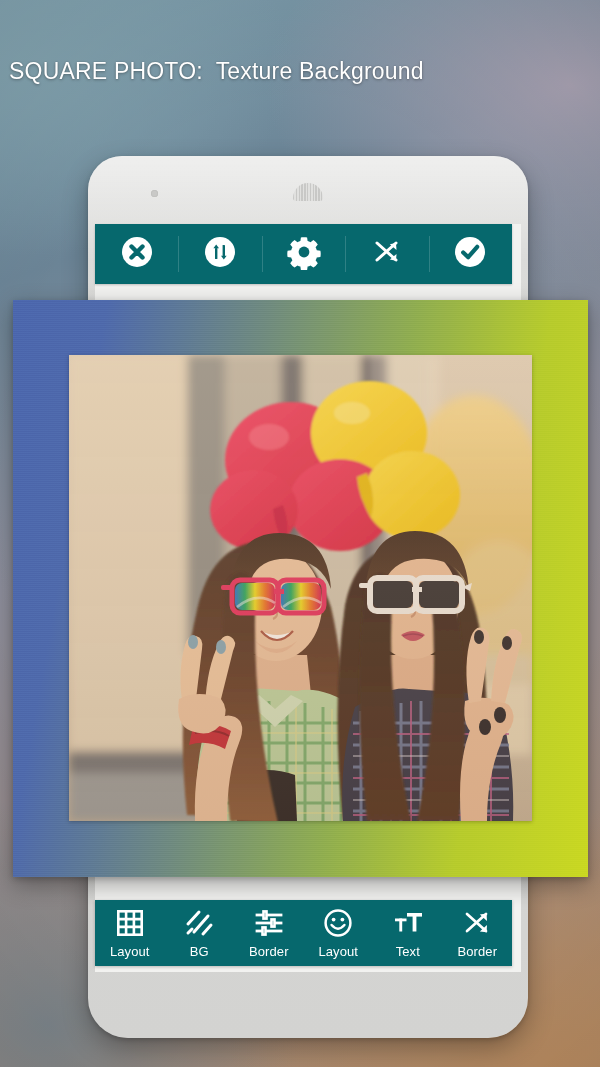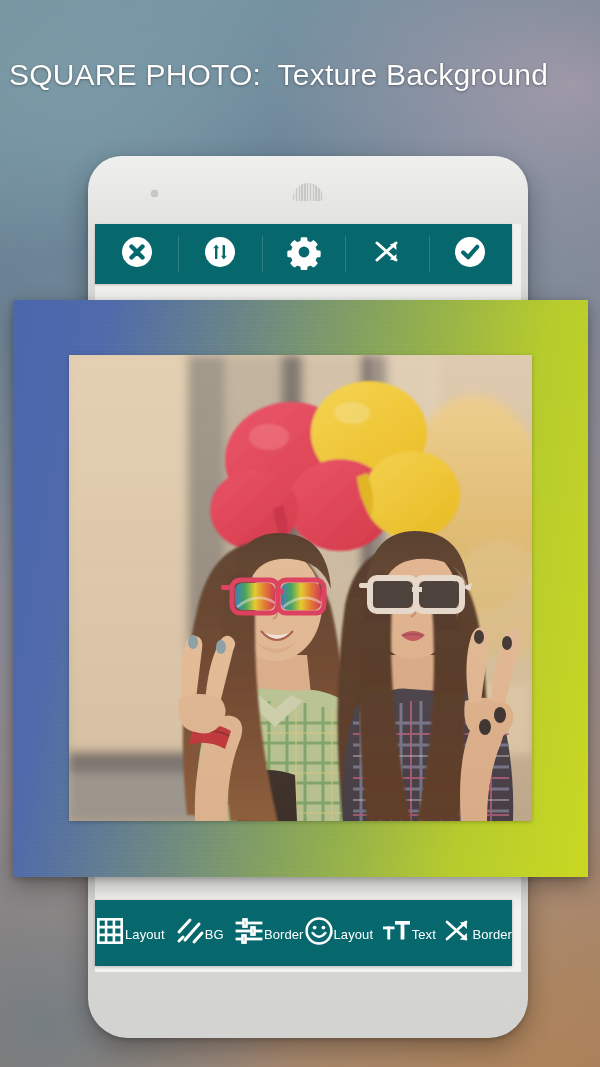--- a/index.html
+++ b/index.html
@@ -35,21 +35,21 @@
     inset: 0;
     background: radial-gradient(ellipse 120% 90% at 50% 46%, rgba(0,0,0,0) 40%, rgba(0,0,0,0.14) 100%);
   }
 
   
   .title {
     position: absolute;
     left: 9px;
     top: 58px;
     width: 585px;
-    font-size: 30px;
+    font-size: 23px;
     font-weight: 400;
     letter-spacing: 0.2px;
     color: #ffffff;
     white-space: pre;
     text-shadow: 0 1px 3px rgba(0,0,0,0.32), 0 0 1px rgba(0,0,0,0.3);
   }
 
   
   .phone {
     position: absolute;
@@ -119,21 +119,21 @@
     top: 900px;
     width: 417px;
     height: 66px;
     box-shadow: 0 1px 3px rgba(0,0,0,0.25);
   }
 
   .tb-item {
     flex: 1 1 0;
     height: 100%;
     display: flex;
-    flex-direction: row;
+    flex-direction: column;
     align-items: center;
     justify-content: center;
     position: relative;
     cursor: pointer;
   }
   .toolbar-top .tb-item + .tb-item::before {
     content: "";
     position: absolute;
     left: 0;
     top: 12px;

